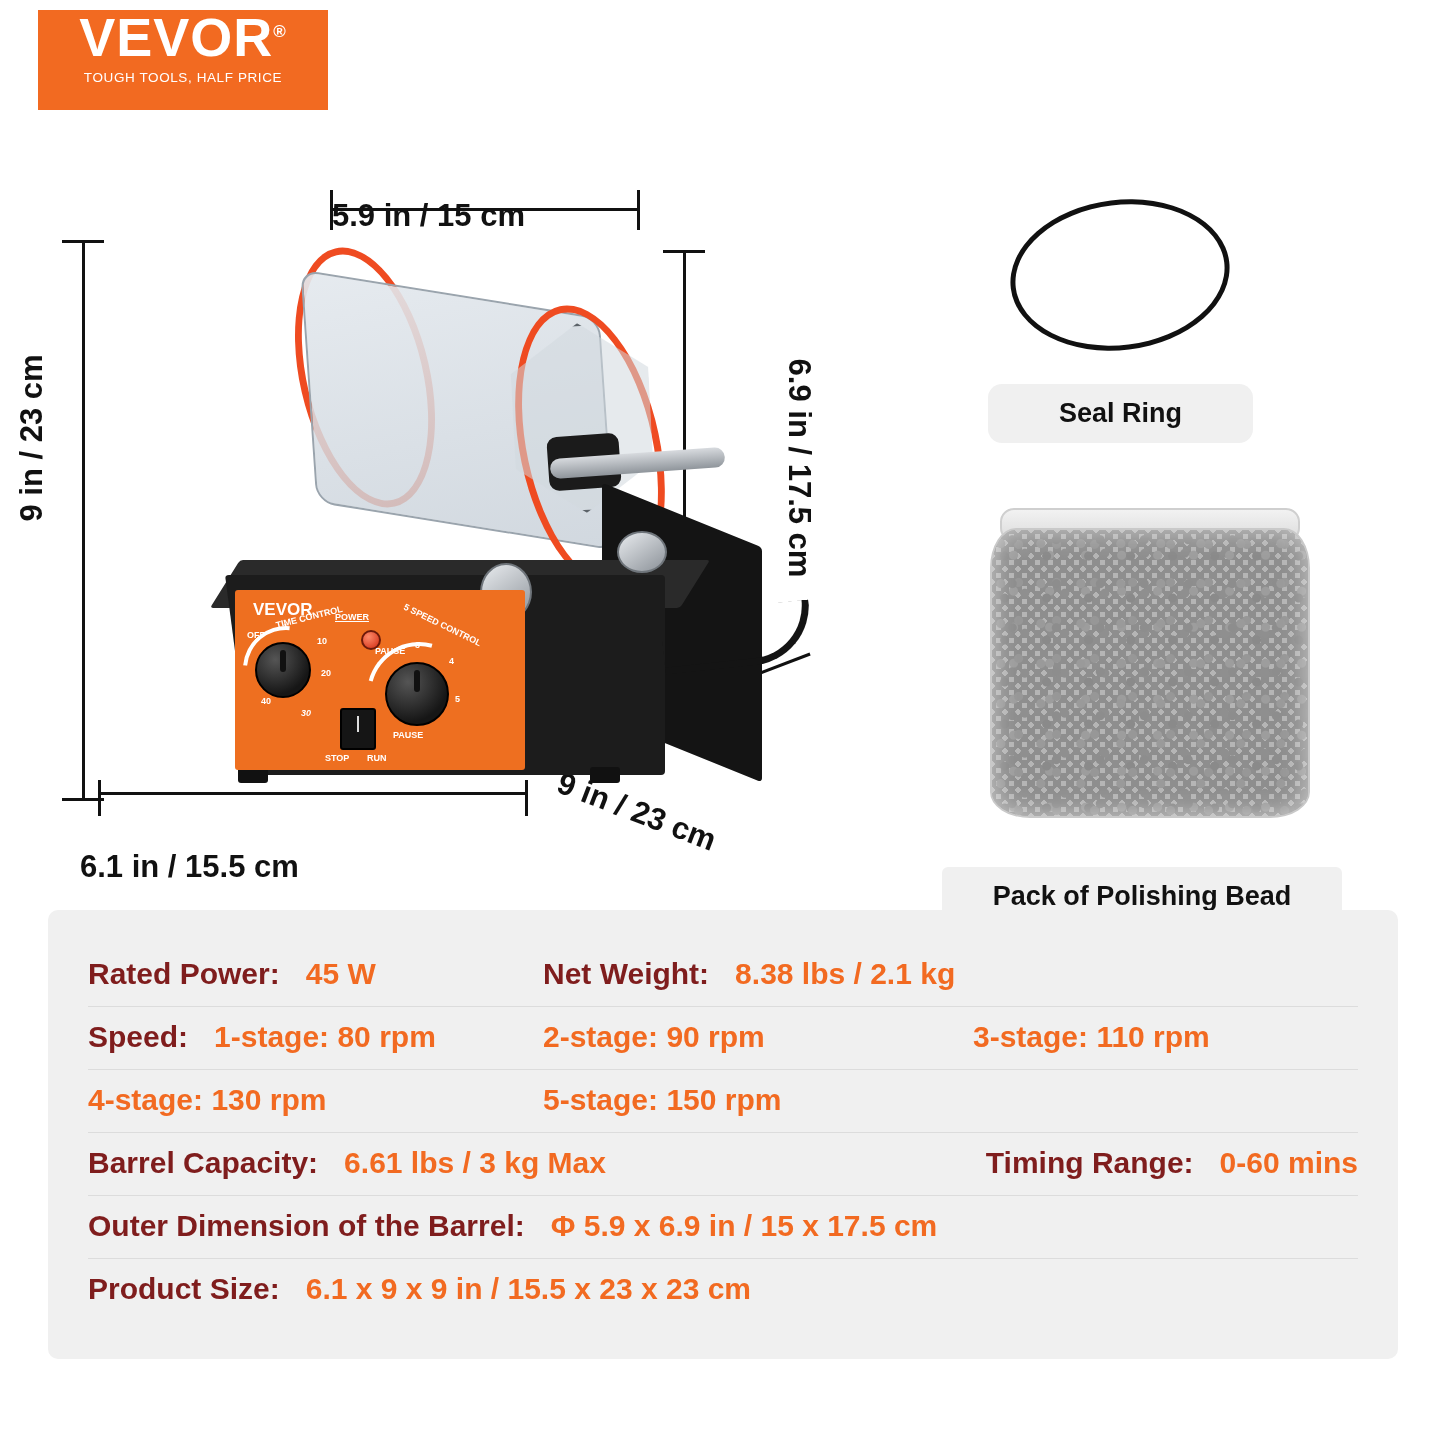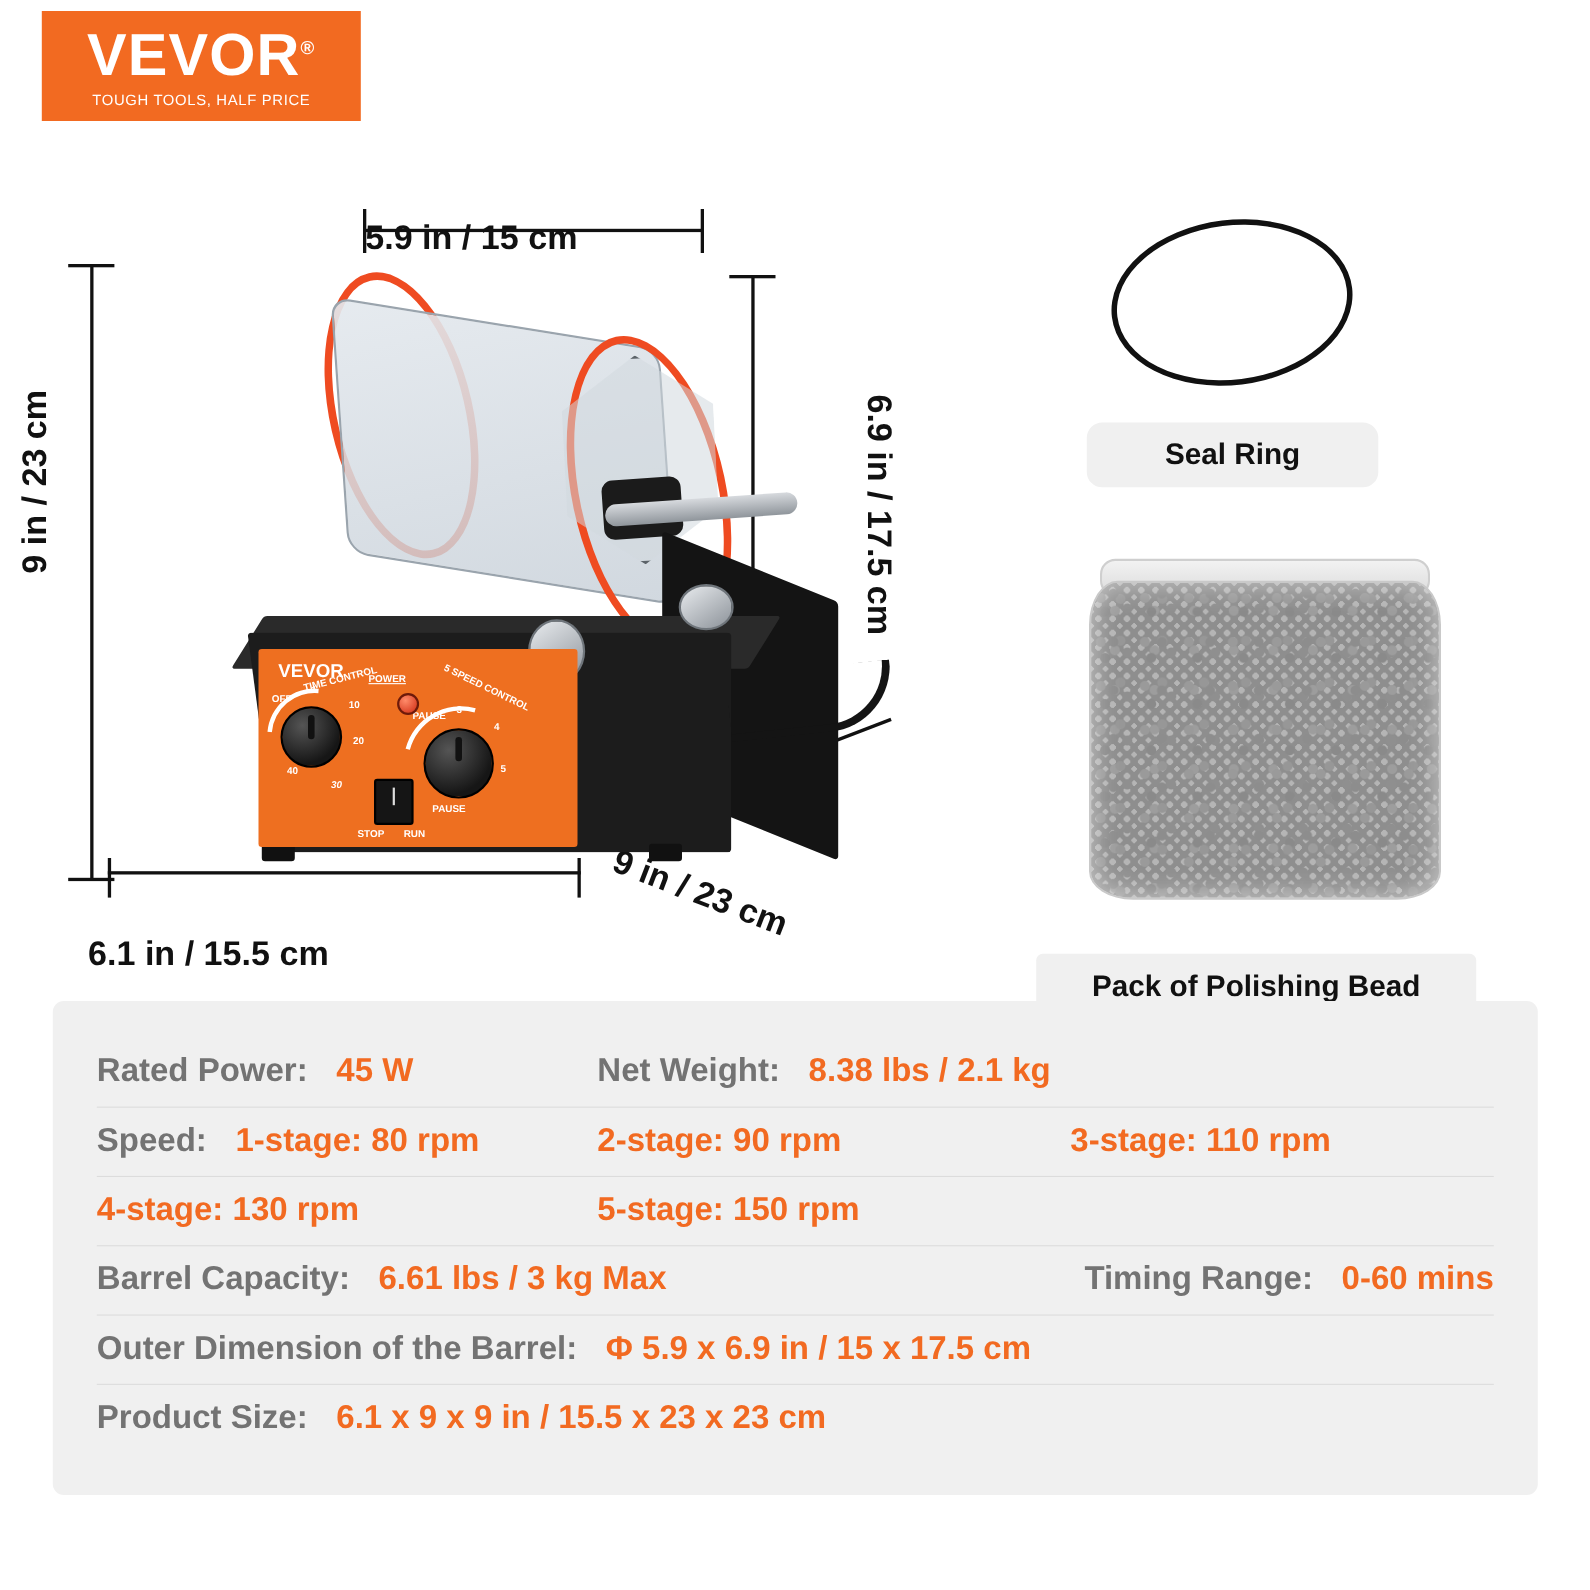--- a/index.html
+++ b/index.html
@@ -15,21 +15,21 @@
 
   
   .logo-box {
     position: absolute;
     left: 38px; top: 10px;
     width: 290px; height: 100px;
     background: #f26a21;
     display: flex;
     flex-direction: column;
     align-items: center;
-    justify-content: center;
+    justify-content: flex-start;
   }
   .logo-word {
     color: #ffffff;
     font-size: 54px;
     font-weight: bold;
     letter-spacing: 1px;
     line-height: 1;
     position: relative;
   }
   .logo-reg {
@@ -295,21 +295,21 @@
     align-items: baseline;
     border-bottom: 1px solid #dcdcdc;
     padding: 13px 0 15px 0;
     font-size: 30px;
     font-weight: bold;
     color: #111;
     white-space: nowrap;
   }
   .spec-row:last-child { border-bottom: none; }
   .spec-row .v { color: #f26a21; }
-  .spec-row .lbl { color: #737373; }
+  .spec-row .lbl { color: #7f1d1d; }
   .gap { width: 26px; display: inline-block; }
   .cell { display: flex; align-items: baseline; }
   .sp-1 { flex: 0 0 455px; }
   .sp-2 { flex: 0 0 430px; }
   .push { margin-left: auto; }
 </style>
 </head>
 <body>
 
 <div class="logo-box">

